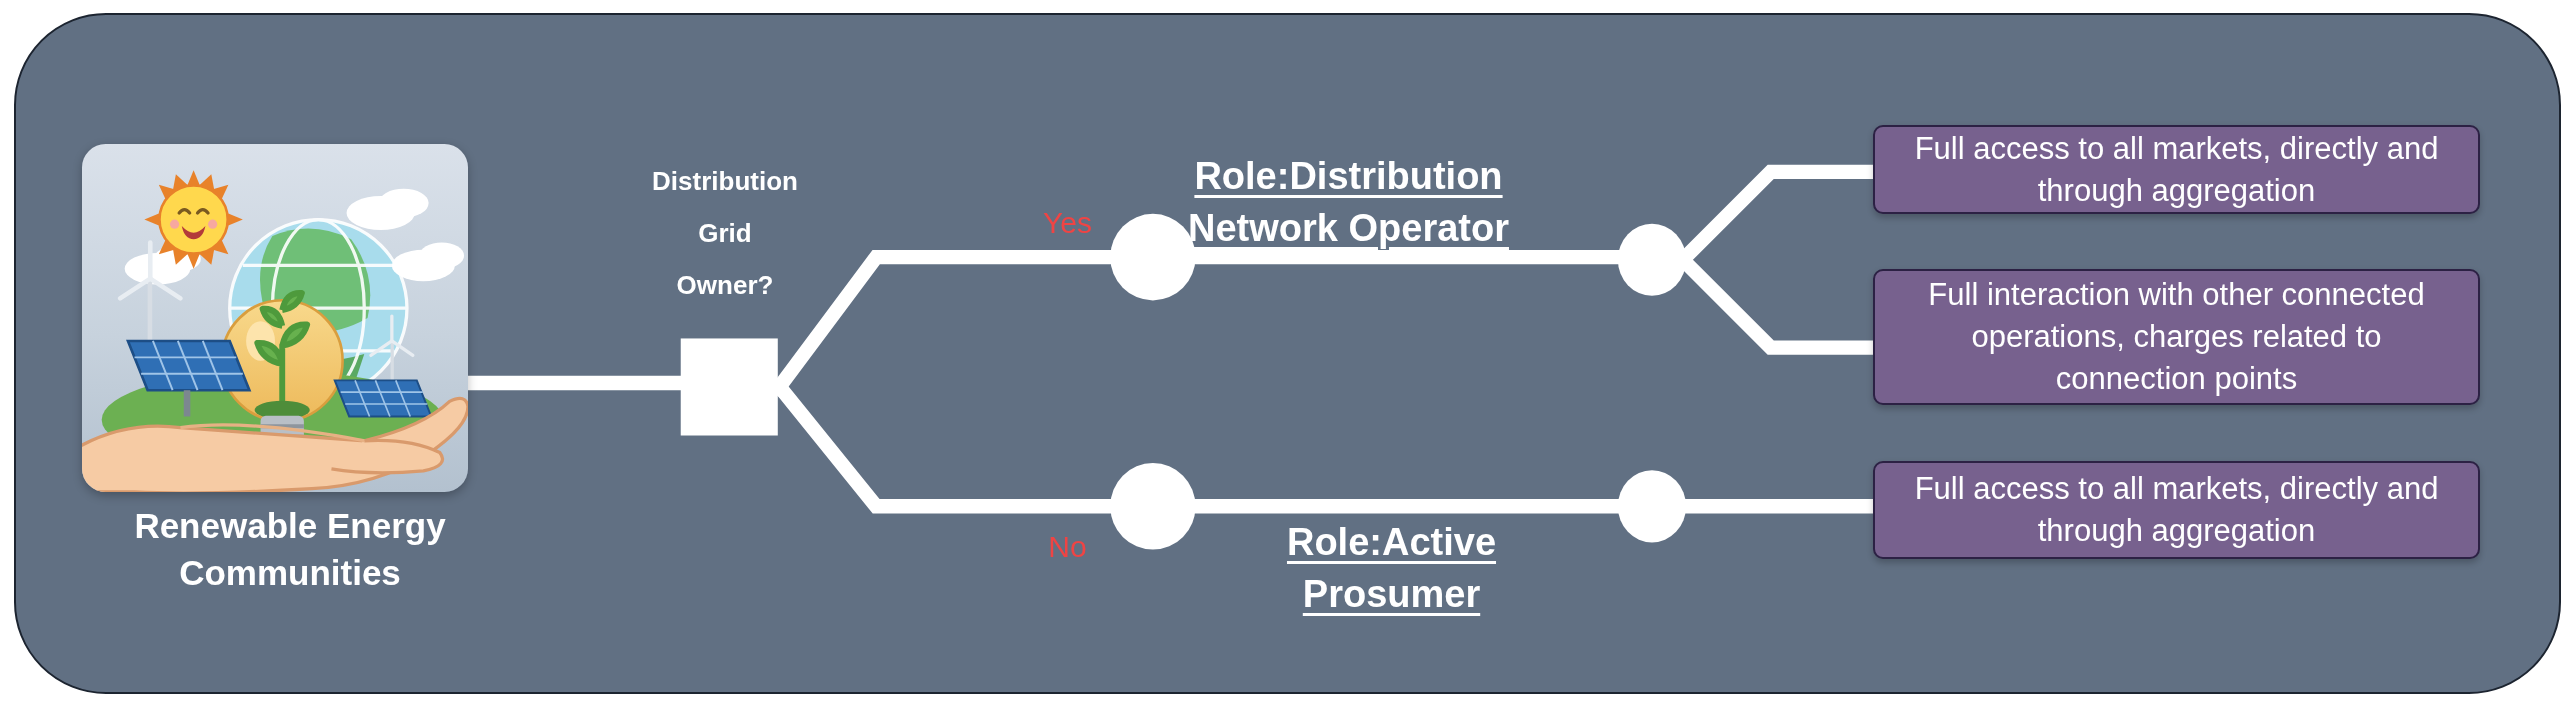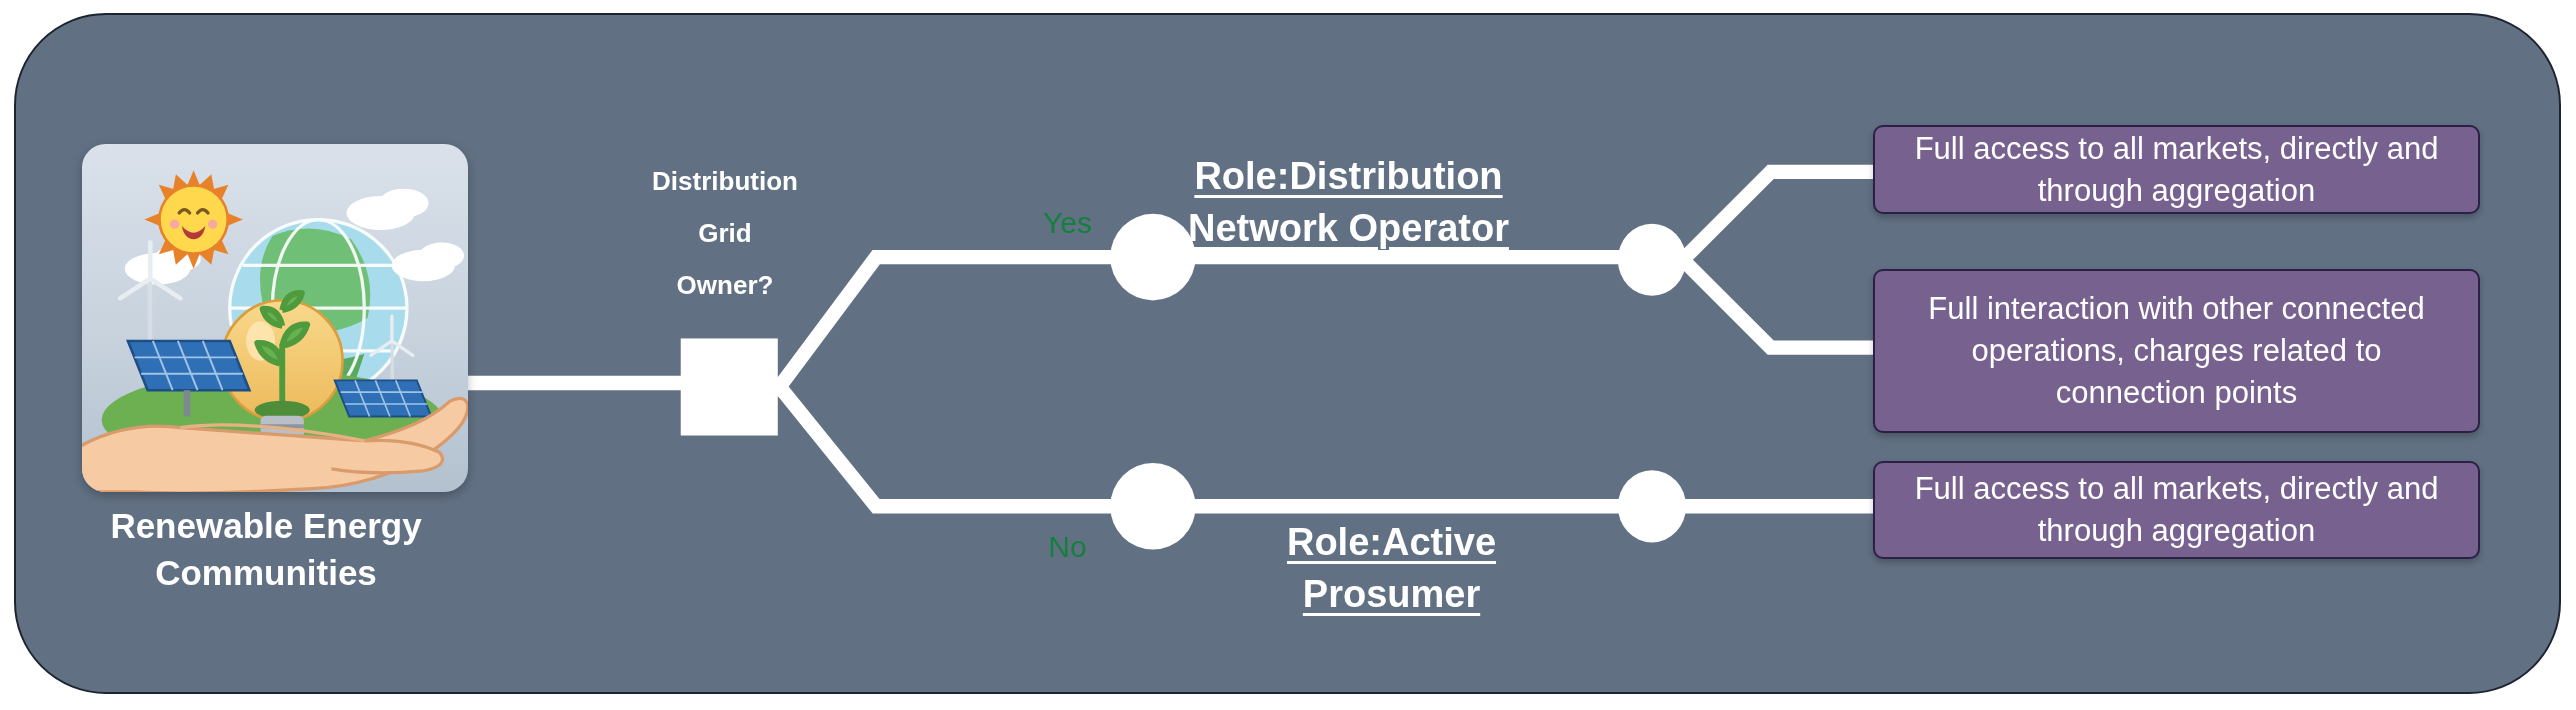--- a/index.html
+++ b/index.html
@@ -13,36 +13,36 @@
   
   .photo-card{
     position:absolute;left:82px;top:144px;width:386px;height:348px;
     border-radius:23.6px;overflow:hidden;
     background:linear-gradient(180deg,#dae1ea 0%,#c7d2dd 55%,#b3c1cf 100%);
     box-shadow:0 3.9px 9.2px rgba(0,0,0,.25);
   }
   .photo-card svg{display:block;width:100%;height:100%;}
 
   .caption{
-    position:absolute;left:56px;top:502px;width:420px;
+    position:absolute;left:80px;top:502px;width:420px;
     text-align:center;color:#ffffff;font-weight:bold;font-size:35px;line-height:47px;
     white-space:pre-line;
   }
 
   
   .wires{position:absolute;left:0;top:0;width:2576px;height:711px;}
 
   
   .q-label{
     position:absolute;left:561px;top:155px;width:328px;
     text-align:center;color:#ffffff;font-weight:bold;font-size:26px;line-height:52px;
     white-space:pre-line;
   }
   .branch-label{
-    position:absolute;width:131px;text-align:center;color:#15803d;
+    position:absolute;width:131px;text-align:center;color:#ef4444;
     font-size:30px;line-height:39px;
   }
   .branch-label.yes{left:1002px;top:203px;}
   .branch-label.no{left:1002px;top:527px;}
   .role-label{
     position:absolute;width:393px;text-align:center;color:#ffffff;
     font-weight:bold;font-size:38px;line-height:52px;white-space:pre-line;
     text-decoration:underline;text-decoration-thickness:3.3px;text-underline-offset:5.9px;
   }
   .role-label.dno{left:1152px;top:150px;}
@@ -51,21 +51,21 @@
   
   .outcome{
     position:absolute;left:1873px;width:607px;
     background:#77618e;border:2px solid #2c2144;border-radius:10px;box-sizing:border-box;
     display:flex;align-items:center;justify-content:center;
     color:#ffffff;font-size:31px;line-height:42px;text-align:center;
     box-shadow:0 3.3px 6.6px rgba(0,0,0,.22);
     padding:0 19.7px;
   }
   .outcome.o1{top:125px;height:89px;}
-  .outcome.o2{top:269px;height:164px;}
+  .outcome.o2{top:269px;height:136px;}
   .outcome.o3{top:461px;height:98px;}
 </style>
 </head>
 <body>
 
 <div class="panel"></div>
 
 <svg class="wires" viewBox="0 0 3928 1084">
 
   <path d="M 712 584 H 1045" stroke="#ffffff" stroke-width="22" fill="none"></path>

